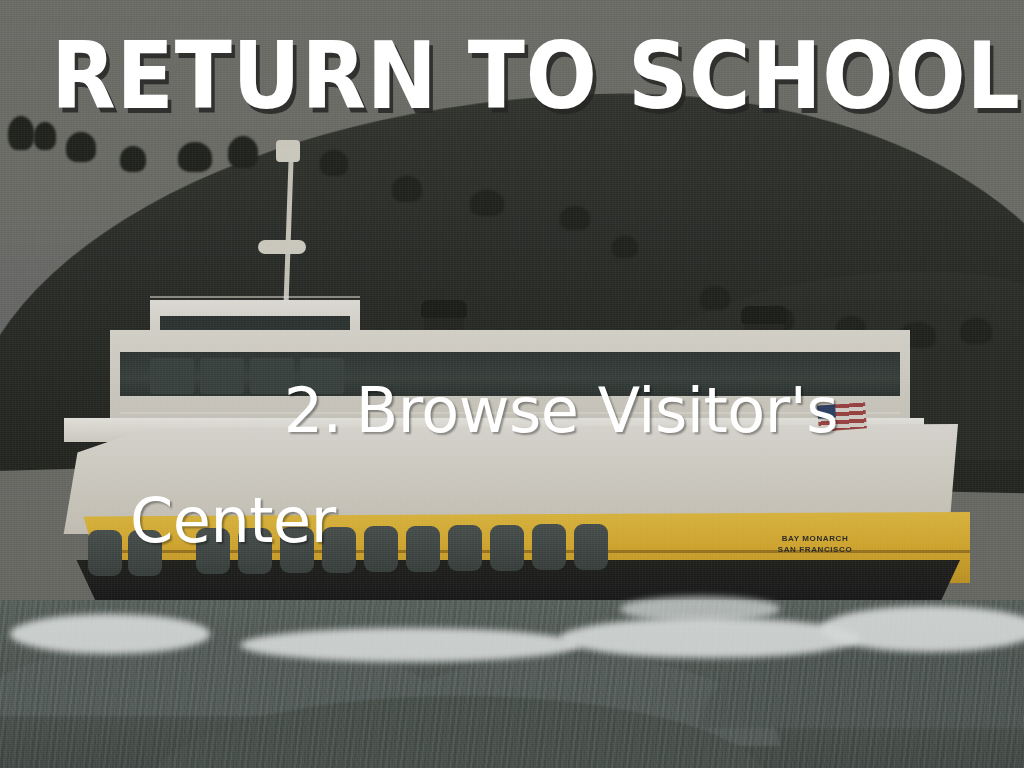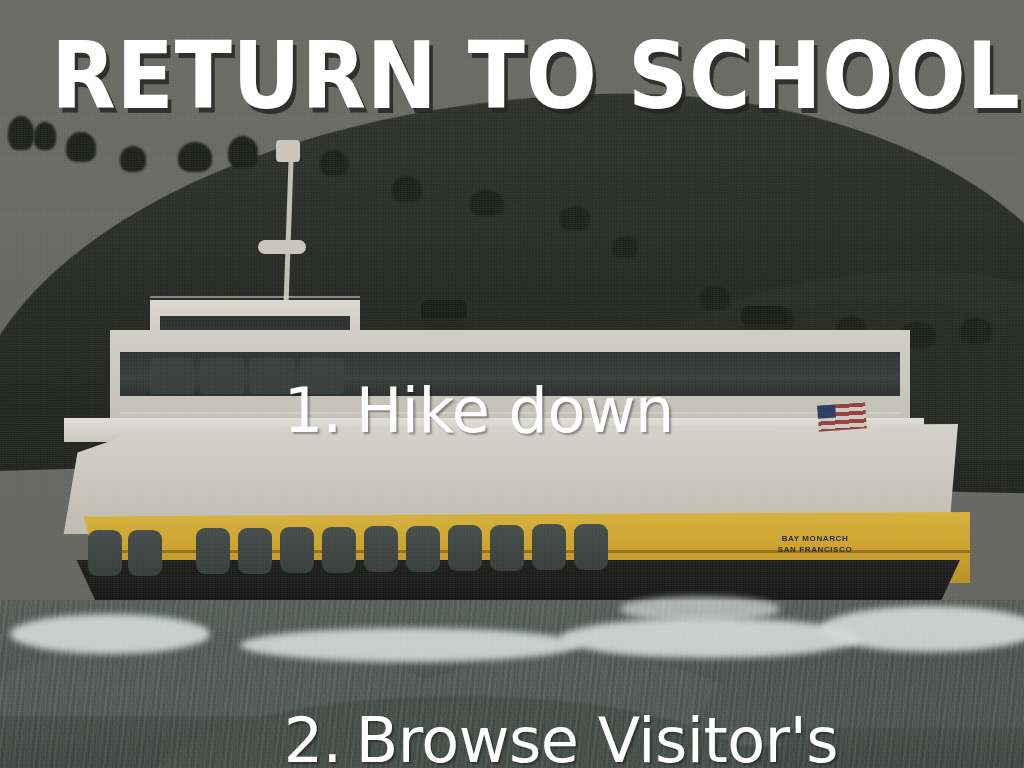--- a/index.html
+++ b/index.html
@@ -438,22 +438,19 @@
 
     <div class="photo-shade"></div>
     <div class="grain"></div>
   </div>
 
   <div class="text-layer">
     <div class="slide-title">RETURN TO SCHOOL</div>
 
     <ol class="steps">
       <li>
-        <span class="step-num">1.</span><span>Hike down</span>
-      </li>
-      <li>
         <span class="step-num">2.</span><span>Browse Visitor's Center</span>
       </li>
 
     </ol>
   </div>
 
 </div>
 
 </body></html>

